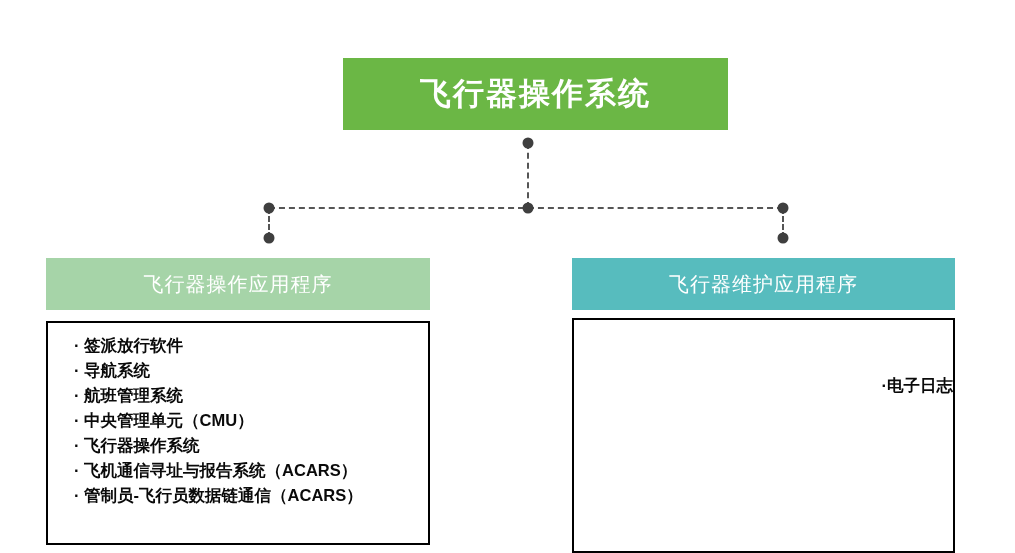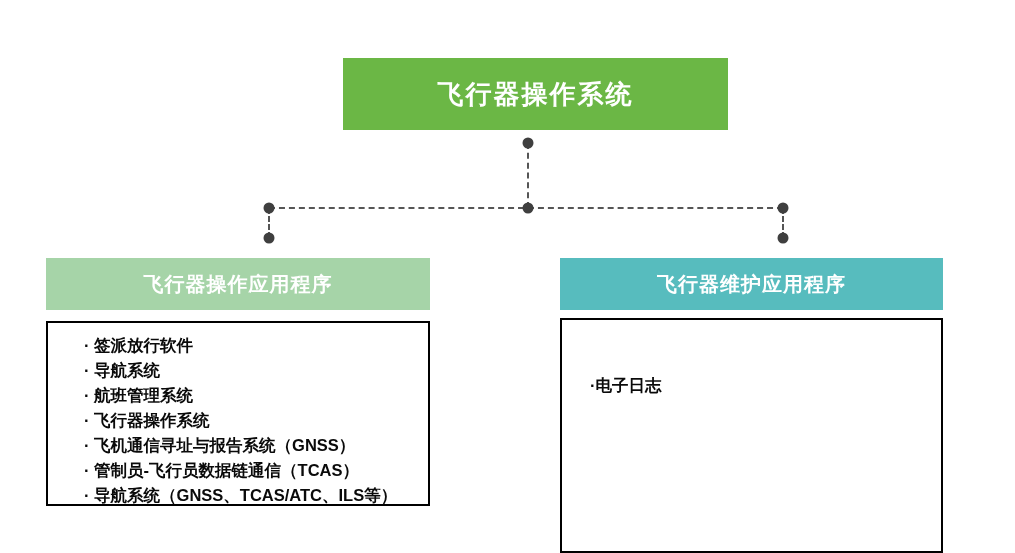--- a/index.html
+++ b/index.html
@@ -25,21 +25,21 @@
     top: 58px;
     width: 385px;
     height: 72px;
     background: #6BB745;
     display: flex;
     align-items: center;
     justify-content: center;
   }
   .root-title {
     color: #ffffff;
-    font-size: 26px;
+    font-size: 31px;
     font-weight: bold;
     letter-spacing: 2px;
     white-space: nowrap;
   }
 
   
   .conn-layer {
     position: absolute;
     left: 0;
     top: 0;
@@ -75,21 +75,21 @@
   }
   .branch-header {
     height: 52px;
     display: flex;
     align-items: center;
     justify-content: center;
   }
   .branch-header-title {
     color: #ffffff;
     font-size: 20px;
-    font-weight: bold;
+    font-weight: normal;
     letter-spacing: 1px;
     white-space: nowrap;
   }
   .branch-body {
     margin-top: 8px;
     border: 2px solid #000000;
     background: #ffffff;
     box-sizing: border-box;
   }
   .item-list {
@@ -104,38 +104,39 @@
     white-space: nowrap;
   }
 
   
   #branch-ops {
     left: 46px;
     width: 384px;
   }
   #branch-ops .branch-header { background: #A6D4A8; }
   #branch-ops .branch-body {
-    height: 185px;
-    padding: 10px 0 0 36px;
+    height: 224px;
+    padding: 10px 0 0 26px;
     margin-top: 11px;
   }
   #branch-ops .item {
     line-height: 25px;
     margin-bottom: 0;
   }
 
   
   #branch-maint {
-    left: 560px;
+    left: 572px;
     width: 383px;
   }
   #branch-maint .branch-header { background: #57BCBE; }
   #branch-maint .branch-body {
     height: 235px;
     padding: 54px 0 16px 28px;
+    text-align: right;
   }
   #branch-maint .item {
     line-height: 22px;
     margin-bottom: 28px;
   }
 </style>
 </head>
 <body>
 
 <div id="canvas">
@@ -164,24 +165,24 @@
 
   <div class="branch" id="branch-ops">
     <div class="branch-header">
       <div class="branch-header-title">飞行器操作应用程序</div>
     </div>
     <div class="branch-body">
       <ul class="item-list">
         <li class="item">· 签派放行软件</li>
         <li class="item">· 导航系统</li>
         <li class="item">· 航班管理系统</li>
+        <li class="item">· 中央管理单元（CMU）</li>
         <li class="item">· 飞行器操作系统</li>
-        <li class="item">· 飞机通信寻址与报告系统（GNSS）</li>
-        <li class="item">· 管制员-飞行员数据链通信（TCAS）</li>
-        <li class="item">· 导航系统（GNSS、TCAS/ATC、ILS等）</li>
+        <li class="item">· 飞机通信寻址与报告系统（ACARS）</li>
+        <li class="item">· 管制员-飞行员数据链通信（ACARS）</li>
       </ul>
     </div>
   </div>
 
   <div class="branch" id="branch-maint">
     <div class="branch-header">
       <div class="branch-header-title">飞行器维护应用程序</div>
     </div>
     <div class="branch-body">
       <ul class="item-list">

